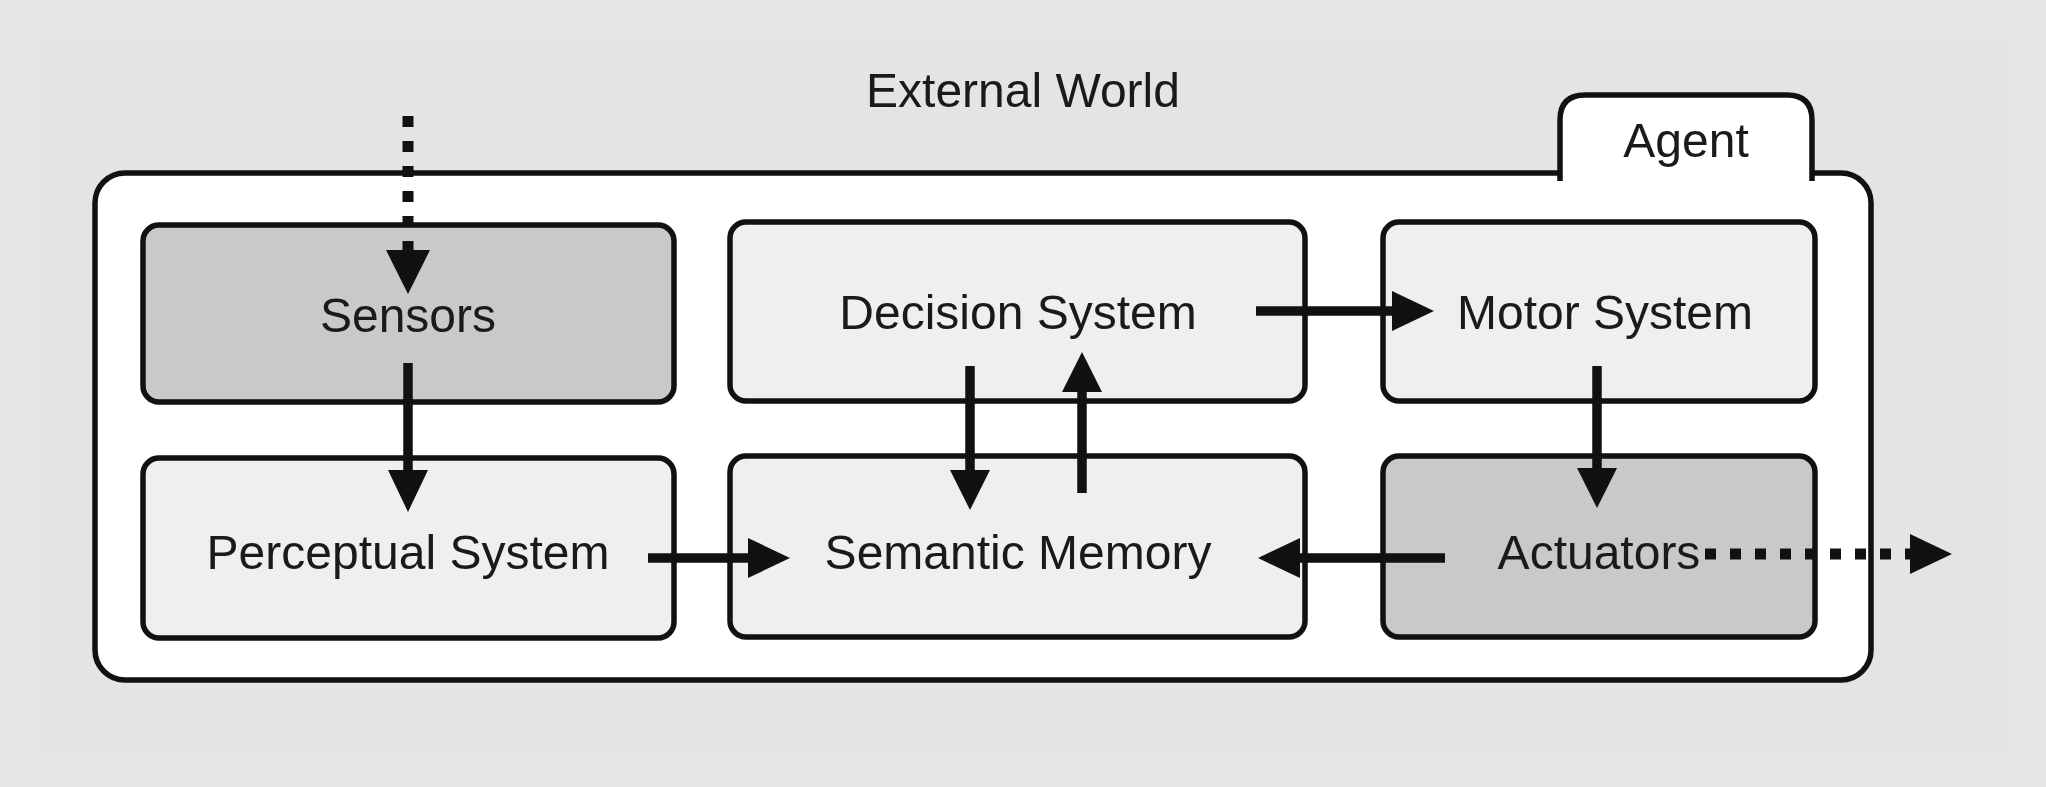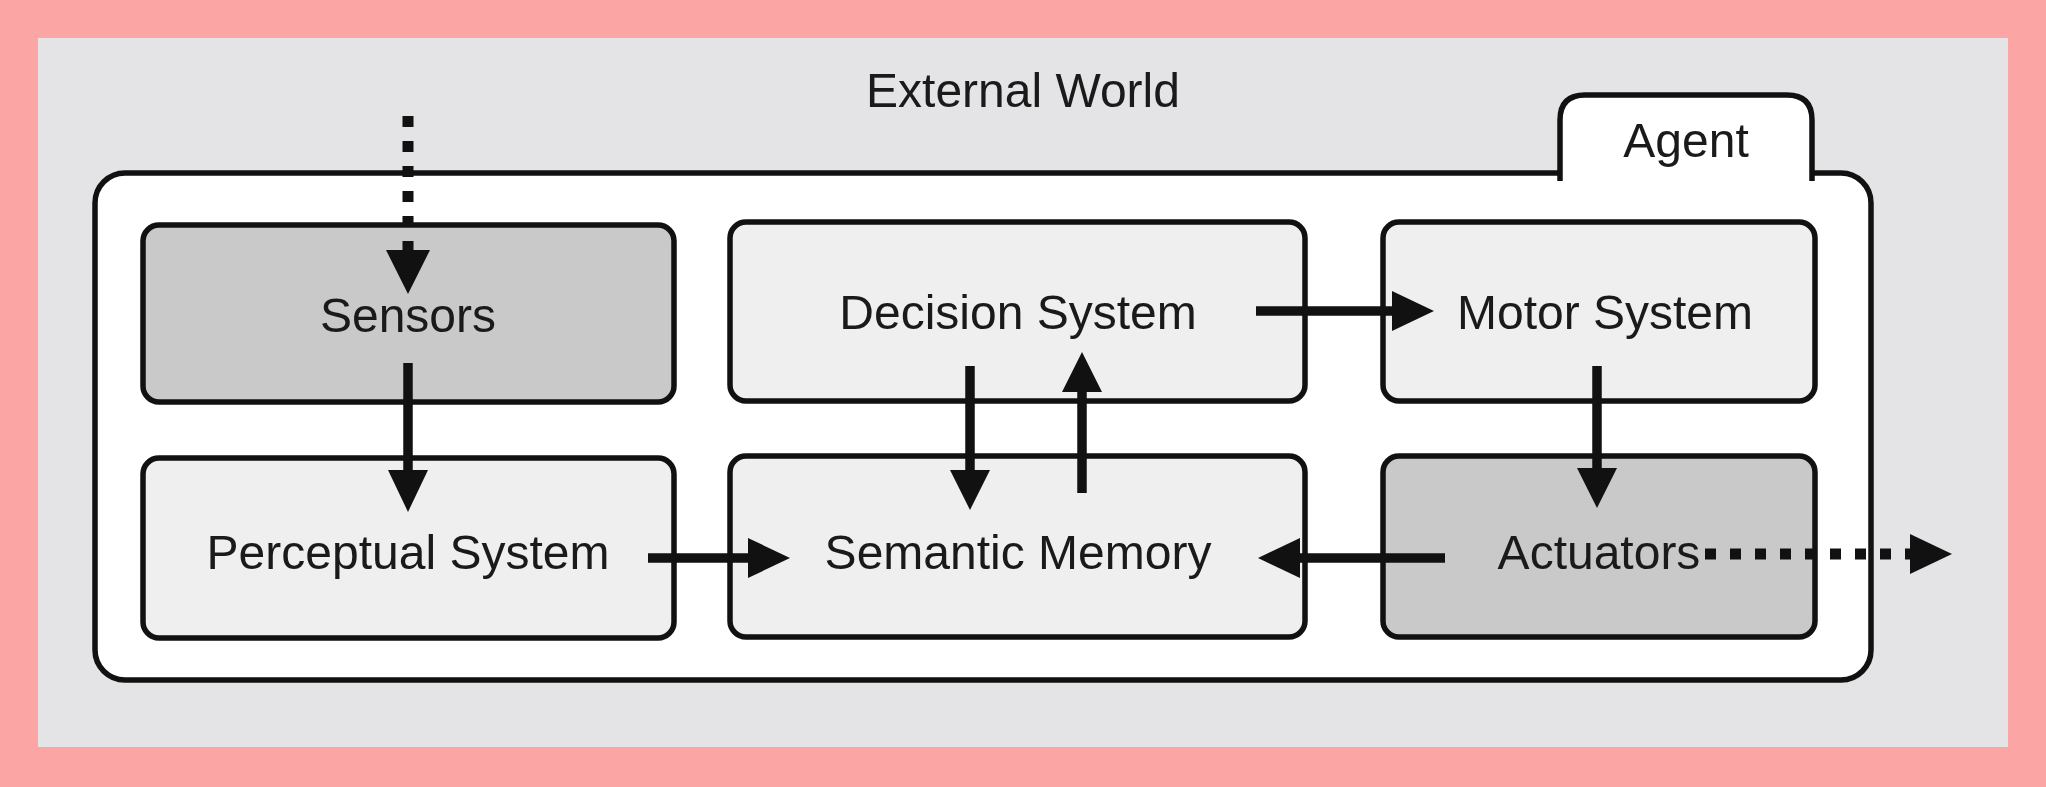--- a/index.html
+++ b/index.html
@@ -4,21 +4,21 @@
 <style>
   html, body {
     margin: 0;
     padding: 0;
     background: #ffffff;
   }
   .canvas {
     position: relative;
     width: 2046px;
     height: 787px;
-    background: #fca5a5;
+    background: #e5e5e5;
     font-family: "Liberation Sans", sans-serif;
   }
   svg { display: block; }
   text {
     font-family: "Liberation Sans", sans-serif;
     font-size: 48px;
     font-weight: 400;
     fill: #1a1a1a;
   }
   .box {

